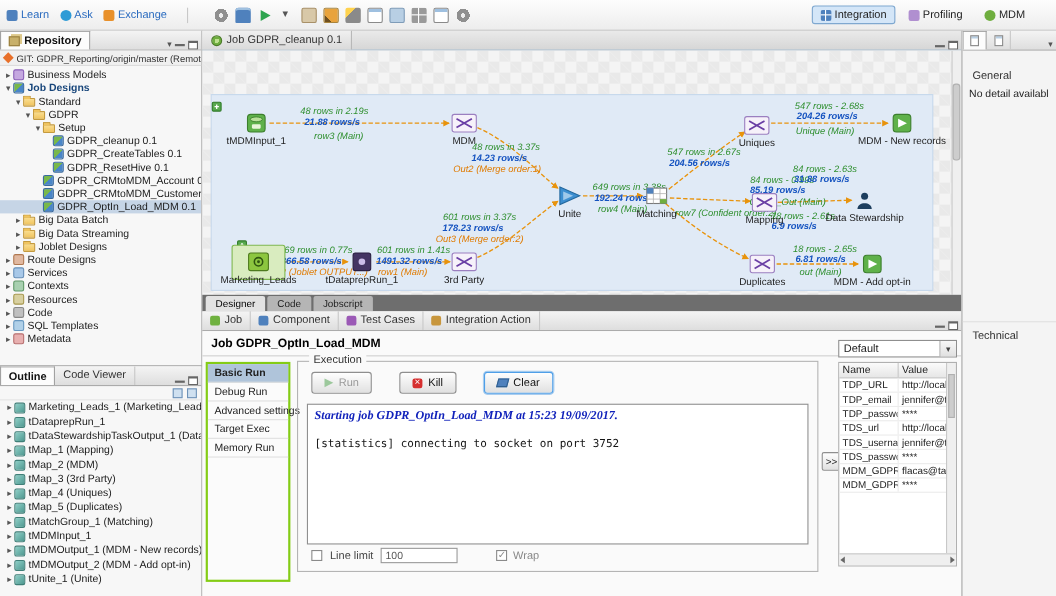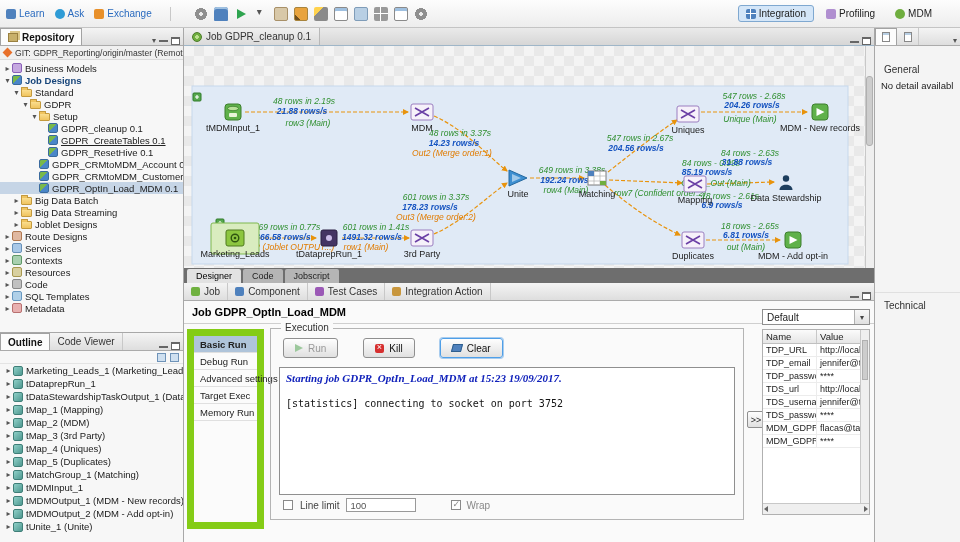--- a/index.html
+++ b/index.html
@@ -99,21 +99,21 @@
   .rt-ico{width:9px;height:9px;margin-right:4px;border-radius:2px;}
   .rt-job{background:#6fb13f;}
   .rt-contexts{background:#8a8a8a;}
   .rt-component{background:#4f81bd;}
   .rt-test{background:#9b59b6;}
   .rt-integration{background:#c8963c;}
   .rt-play{width:0;height:0;border-left:8px solid #2ea44f;border-top:4px solid transparent;border-bottom:4px solid transparent;margin-right:4px;}
   #run-content{position:absolute;left:184px;top:301px;width:690px;height:241px;background:#fafafa;}
   #run-title{position:absolute;left:8px;top:5px;font-size:11px;font-weight:bold;color:#000;}
   #run-hr{position:absolute;left:0;right:0;top:22px;border-top:1px solid #cfcfcf;}
-  #run-menu{position:absolute;left:3px;top:28px;width:77px;height:200px;background:#fbfbfb;border:7px solid #84cc16;}
+  #run-menu{position:absolute;left:3px;top:28px;width:77px;height:200px;background:#fbfbfb;border:2px solid #84cc16;}
   .rm-item{height:17px;line-height:17px;padding-left:6px;font-size:9.5px;border-bottom:1px solid #e0e0e0;cursor:pointer;white-space:nowrap;}
   .rm-item.selected{background:#afc4da;font-weight:bold;}
   #exec-box{position:absolute;left:86px;top:27px;width:474px;height:192px;border:1px solid #b4b4b4;}
   #exec-legend{position:absolute;top:-7px;left:10px;background:#fafafa;padding:0 4px;font-size:10px;color:#333;}
   #exec-buttons{position:absolute;left:12px;top:9px;display:flex;gap:25px;}
   .btn{display:inline-flex;align-items:center;gap:5px;height:20px;padding:0 11px;background:linear-gradient(#fefefe,#e0e0e0);border:1px solid #8f8f8f;border-radius:3px;font-size:10px;color:#111;cursor:pointer;}
   .btn.disabled{color:#9a9a9a;}
   .btn.focused{border-color:#4f9fe8;box-shadow:0 0 0 1px #a8ccee;}
   .bi-play{width:0;height:0;border-left:8px solid #2ea44f;border-top:4.5px solid transparent;border-bottom:4.5px solid transparent;}
   .disabled .bi-play{border-left-color:#9cc89c;}
@@ -238,21 +238,21 @@
         <div class="tree-row" style="padding-left: 30px;">
           <span class="arrow">▾</span>
           <span class="ico ti-folder"></span>
           <span class="tlabel">Setup</span>
         </div>
         <div class="tree-row" style="padding-left: 39px;">
           <span class="arrow"></span>
           <span class="ico ti-job"></span>
           <span class="tlabel">GDPR_cleanup 0.1</span>
         </div>
-        <div class="tree-row" style="padding-left: 39px; text-decoration: underline;">
+        <div class="tree-row" style="padding-left: 39px;">
           <span class="arrow"></span>
           <span class="ico ti-job"></span>
           <span class="tlabel">GDPR_CreateTables 0.1</span>
         </div>
         <div class="tree-row" style="padding-left: 39px;">
           <span class="arrow"></span>
           <span class="ico ti-job"></span>
           <span class="tlabel">GDPR_ResetHive 0.1</span>
         </div>
         <div class="tree-row" style="padding-left: 30px;">

